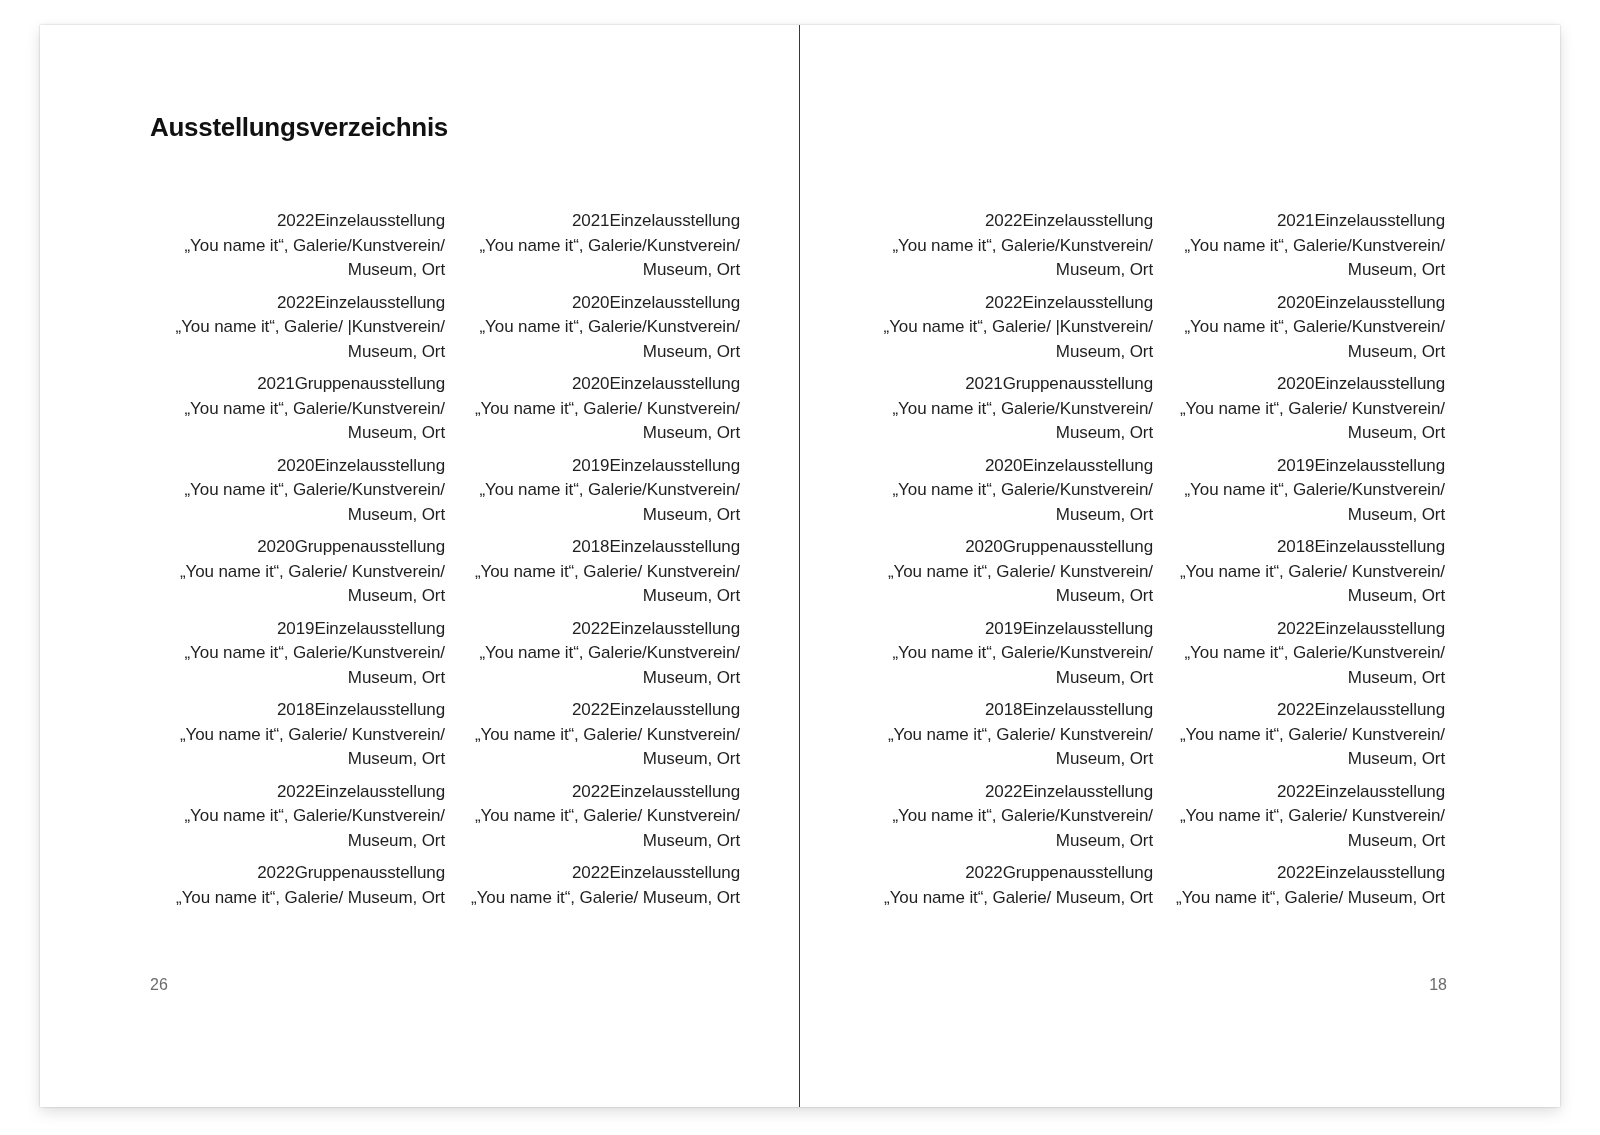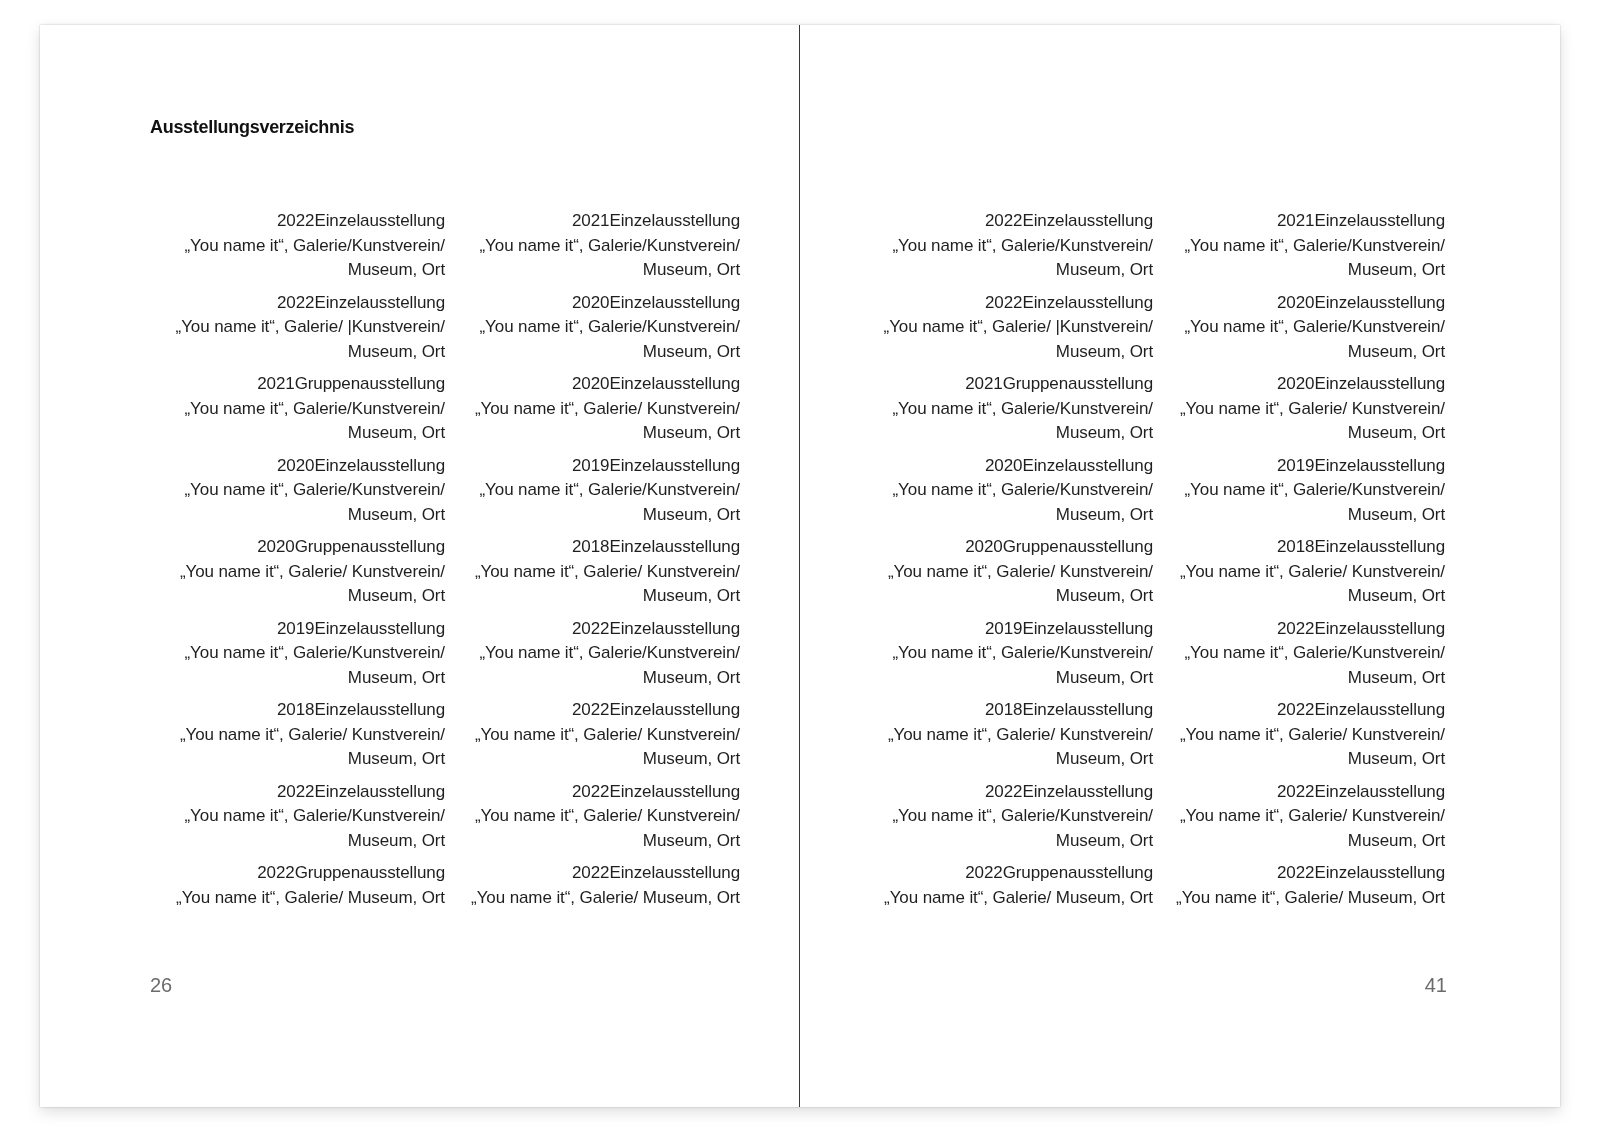--- a/index.html
+++ b/index.html
@@ -35,21 +35,21 @@
     width: 1.5px;
     height: 100%;
     background: #383838;
     box-shadow: -3px 0 6px -3px rgba(0,0,0,0.18), 3px 0 6px -3px rgba(0,0,0,0.18);
   }
   .doc-title {
     position: absolute;
     left: 110px;
     top: 90px;
     margin: 0;
-    font-size: 18px;
+    font-size: 26px;
     line-height: 24px;
     font-weight: bold;
     letter-spacing: -0.3px;
     color: #111111;
     white-space: nowrap;
   }
   .col {
     position: absolute;
     top: 184px;
     width: 295px;
@@ -68,21 +68,21 @@
   }
   .entry-head { white-space: nowrap; }
   .year {
     display: inline-block;
     min-width: 56px;
   }
   .entry-line { white-space: nowrap; }
   .pagenum {
     position: absolute;
     top: 950px;
-    font-size: 20px;
+    font-size: 16px;
     line-height: 20px;
     color: #6b6b6b;
   }
   .page-half.left  .pagenum { left: 110px; }
   .page-half.right .pagenum { right: 113px; }
 </style>
 </head>
 <body>
 
 <div class="spread">
@@ -374,17 +374,17 @@
           <div class="entry-line">Museum, Ort</div>
         </article>
 
   <article class="entry">
     <div class="entry-head">
       <span class="year">2022</span><span class="etype">Einzelausstellung</span>
     </div>
   <div class="entry-line">„You name it“, Galerie/ Museum, Ort</div>
         </article>
 </div>
-    <div class="pagenum">41</div>
+    <div class="pagenum">18</div>
   </section>
 
   <div class="gutter-line"></div>
 </div>
 
 </body></html>

